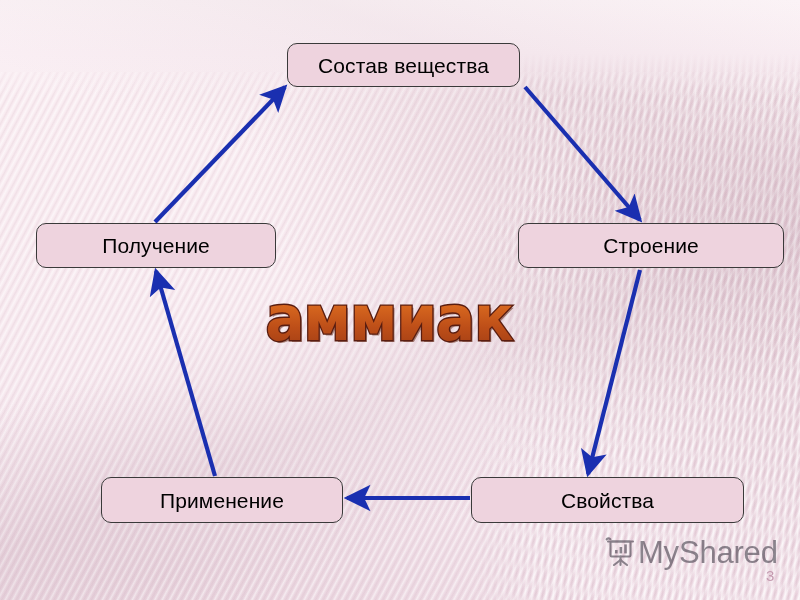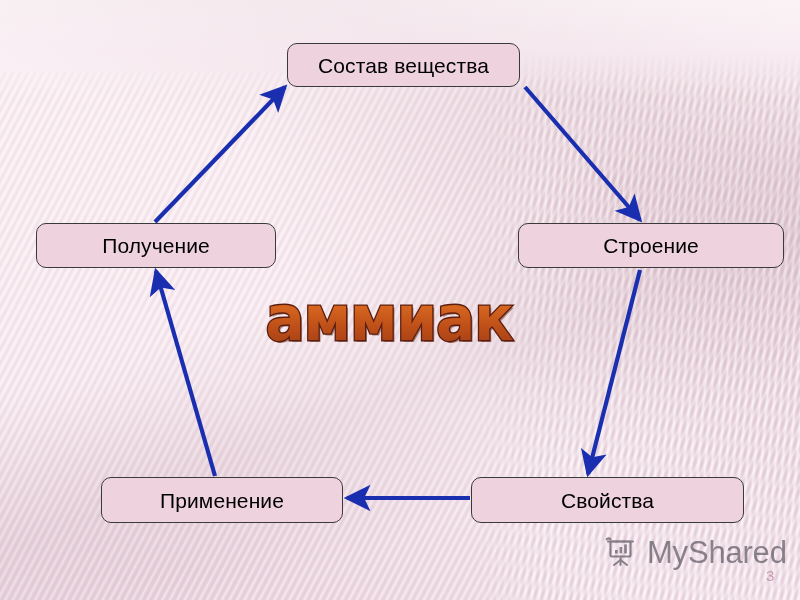--- a/index.html
+++ b/index.html
@@ -121,21 +121,20 @@
   }
   #wordart svg { display: block; overflow: visible; }
 
   
   #watermark {
     position: absolute;
     left: 604px;
     top: 534px;
     display: flex;
     align-items: center;
-    gap: 9px;
     opacity: 0.62;
   }
   #watermark .wm-text {
     font-size: 31px;
     color: #4a4450;
     letter-spacing: -0.2px;
     line-height: 1;
   }
   #page-number {
     position: absolute;

